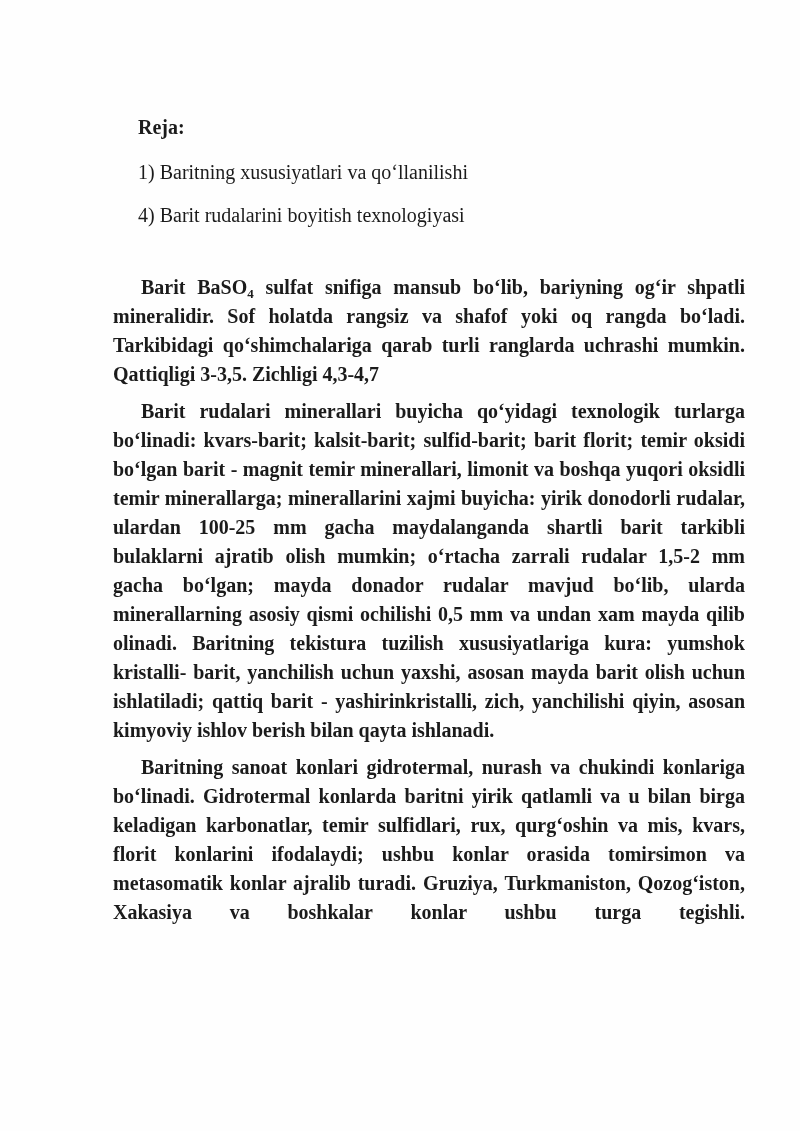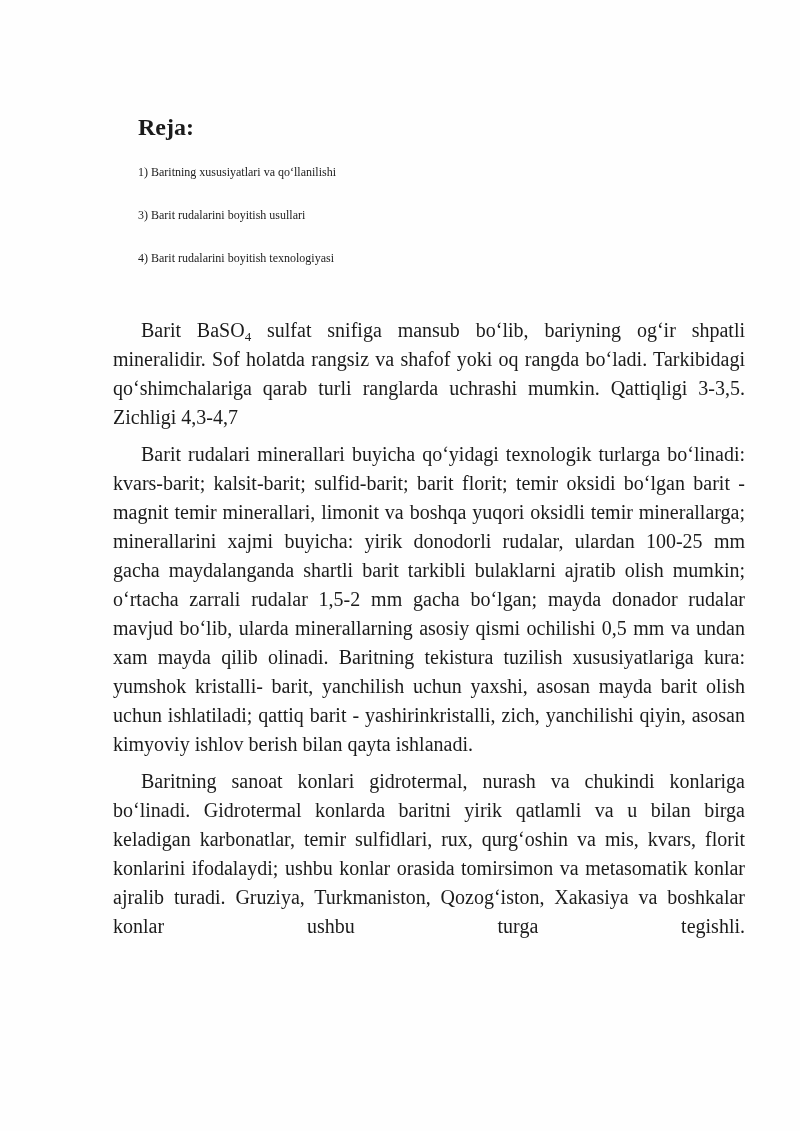--- a/index.html
+++ b/index.html
@@ -16,36 +16,37 @@
     color: #1b1b1b;
     overflow: hidden;
   }
   .content {
     position: absolute;
     left: 113px;
     top: 113px;
     width: 632px;
   }
   .reja {
-    font-size: 24px;
+    font-size: 20px;
     font-weight: 700;
     line-height: 29px;
     margin: 0 0 16px 25px;
   }
   .plan-item {
-    font-size: 12px;
+    font-size: 20px;
     line-height: 29px;
     margin: 0 0 14px 25px;
   }
   .para {
     font-size: 20px;
     line-height: 29px;
     margin: 0;
     text-align: justify;
     text-align-last: left;
+    font-weight: bold;
   }
   .indent {
     text-indent: 28px;
   }
   .first-para {
     margin-top: 43px;
   }
   .para + .para {
     margin-top: 8px;
   }
@@ -60,21 +61,20 @@
 </style>
 </head>
 <body>
 
 <div class="page">
   <div class="content">
 
     <div class="reja">Reja:</div>
 
     <div class="plan-item">1) Baritning xususiyatlari va qoʻllanilishi</div>
-    <div class="plan-item">3) Barit rudalarini boyitish usullari</div>
     <div class="plan-item">4) Barit rudalarini boyitish texnologiyasi</div>
 
     <p class="para indent first-para"><span>Barit BaSO</span><sub class="sub">4</sub><span> sulfat snifiga mansub boʻlib, bariyning ogʻir shpatli mineralidir. Sof holatda rangsiz va shafof yoki oq rangda boʻladi. Tarkibidagi qoʻshimchalariga qarab turli ranglarda uchrashi mumkin. Qattiqligi 3-3,5. Zichligi 4,3-4,7</span></p>
 
     <p class="para indent">Barit rudalari minerallari buyicha qoʻyidagi texnologik turlarga boʻlinadi: kvars-barit; kalsit-barit; sulfid-barit; barit florit; temir oksidi boʻlgan barit - magnit temir minerallari, limonit va boshqa yuqori oksidli temir minerallarga; minerallarini xajmi buyicha: yirik donodorli rudalar, ulardan 100-25 mm gacha maydalanganda shartli barit tarkibli bulaklarni ajratib olish mumkin; oʻrtacha zarrali rudalar 1,5-2 mm gacha boʻlgan; mayda donador rudalar mavjud boʻlib, ularda minerallarning asosiy qismi ochilishi 0,5 mm va undan xam mayda qilib olinadi. Baritning tekistura tuzilish xususiyatlariga kura: yumshok kristalli- barit, yanchilish uchun yaxshi, asosan mayda barit olish uchun ishlatiladi; qattiq barit - yashirinkristalli, zich, yanchilishi qiyin, asosan kimyoviy ishlov berish bilan qayta ishlanadi.</p>
 
     <p class="para indent justify-last">Baritning sanoat konlari gidrotermal, nurash va chukindi konlariga boʻlinadi. Gidrotermal konlarda baritni yirik qatlamli va u bilan birga keladigan karbonatlar, temir sulfidlari, rux, qurgʻoshin va mis, kvars, florit konlarini ifodalaydi; ushbu konlar orasida tomirsimon va metasomatik konlar ajralib turadi. Gruziya, Turkmaniston, Qozogʻiston, Xakasiya va boshkalar konlar ushbu turga tegishli.</p>
 
   </div>
 </div>

